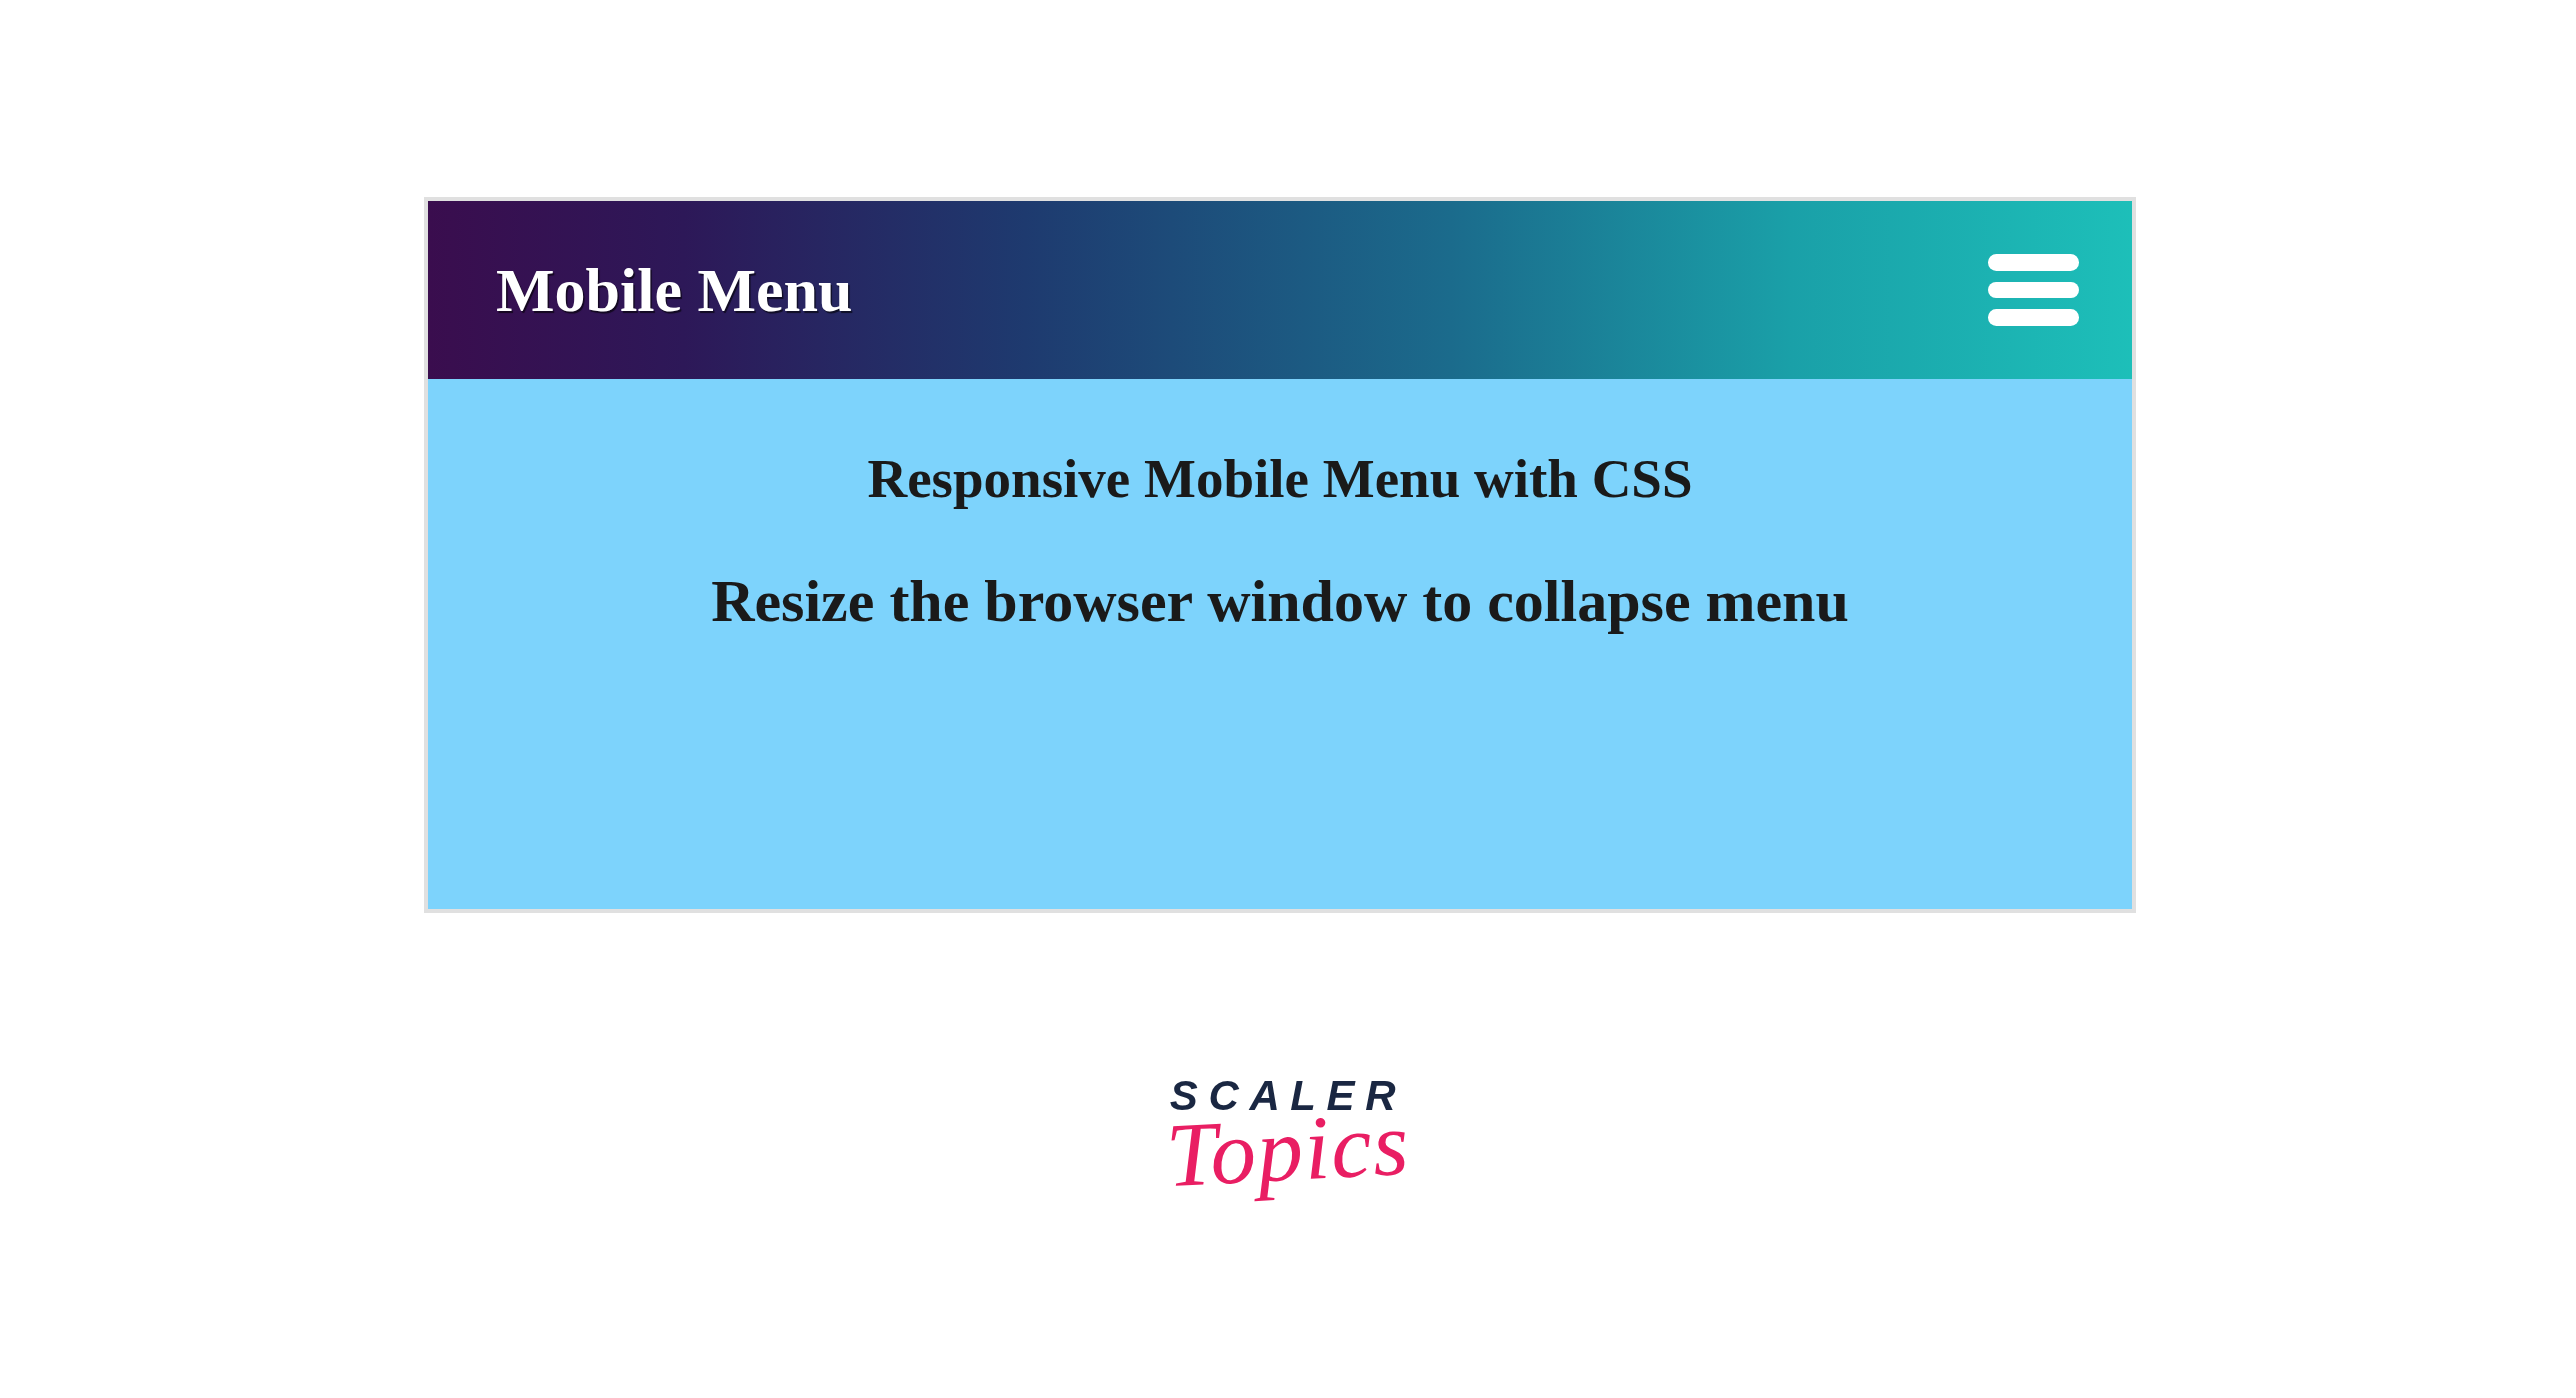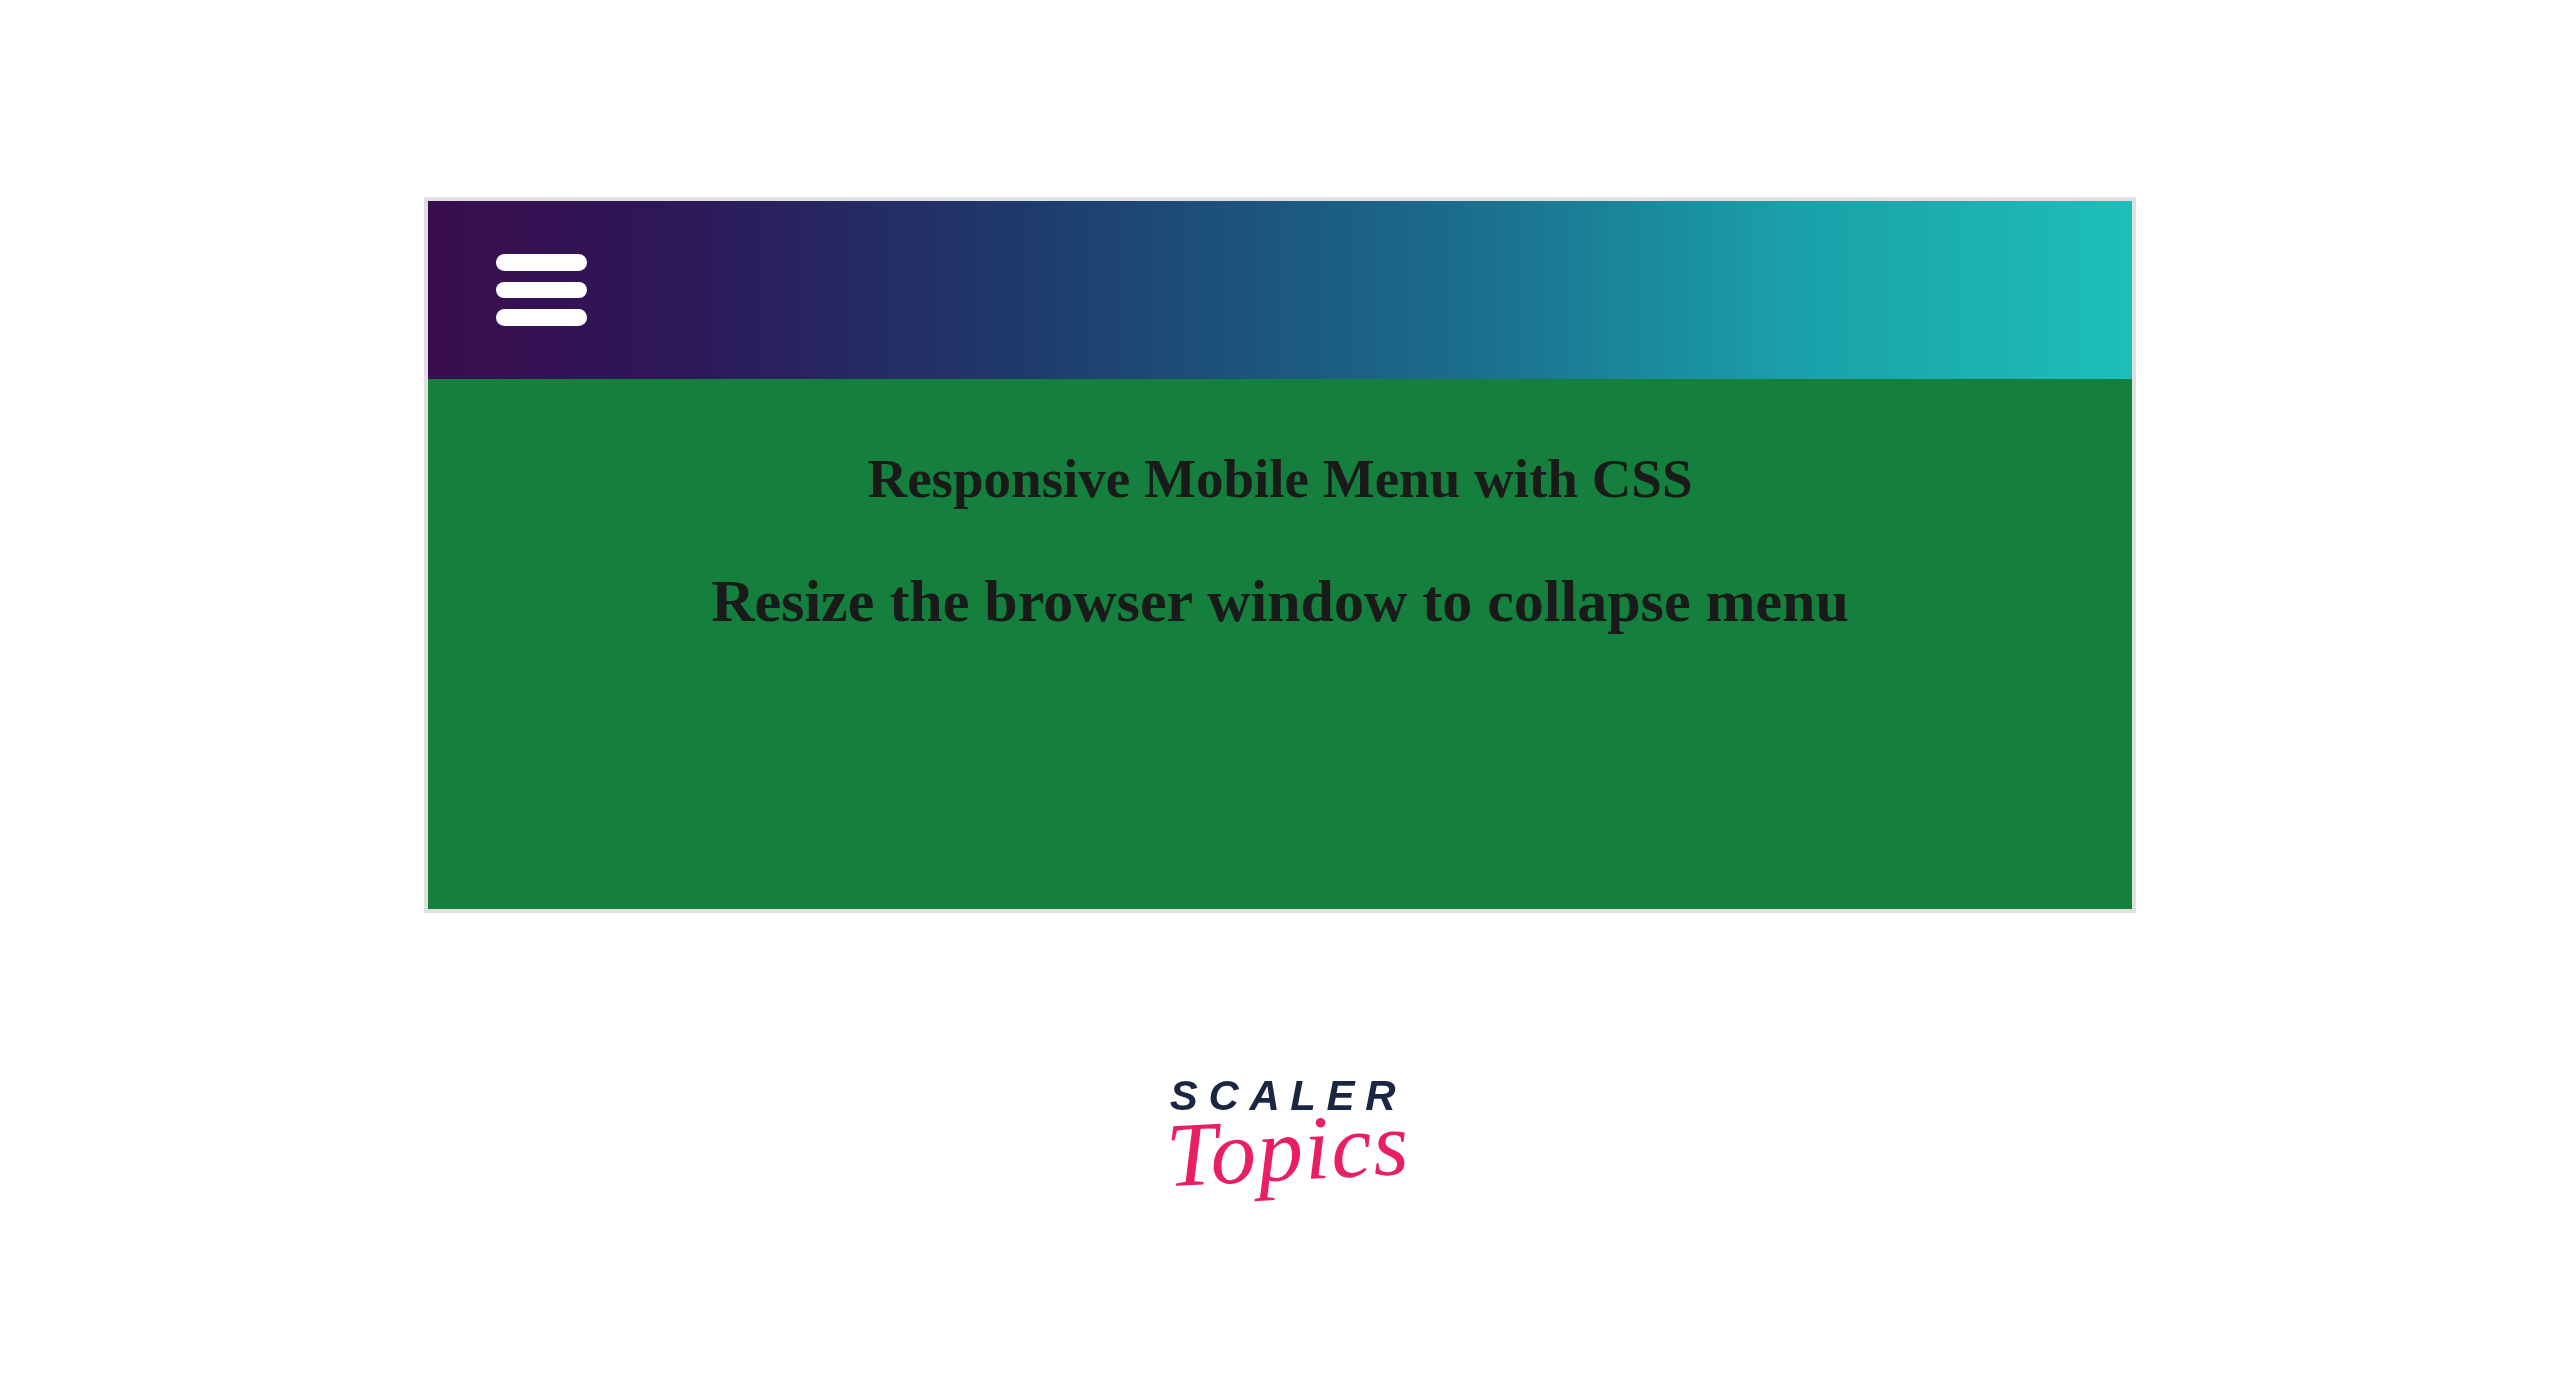--- a/index.html
+++ b/index.html
@@ -42,21 +42,21 @@
       gap: 10.6px;
       cursor: pointer;
     }
     .hamburger-bar {
       width: 91px;
       height: 16.7px;
       background: #ffffff;
       border-radius: 8.3px;
     }
     .content {
-      background: #15803d;
+      background: #7dd3fc;
       padding: 68px 30px 273px 30px;
       text-align: center;
     }
     .heading-1 {
       font-size: 55px;
       font-weight: bold;
       color: #1a1a1a;
       font-family: Georgia, 'Times New Roman', Times, serif;
       margin-bottom: 57px;
     }
@@ -89,20 +89,21 @@
       letter-spacing: 1.5px;
       transform: rotate(-3deg);
       display: inline-block;
     }
   </style>
 </head>
 <body>
 
 <div class="container">
   <div class="navbar">
+    <div class="brand">Mobile Menu</div>
     <div class="hamburger">
       <div class="hamburger-bar"></div>
       <div class="hamburger-bar"></div>
       <div class="hamburger-bar"></div>
     </div>
   </div>
   <div class="content">
     <div class="heading-1">Responsive Mobile Menu with CSS</div>
     <div class="heading-2">Resize the browser window to collapse menu</div>
   </div>

